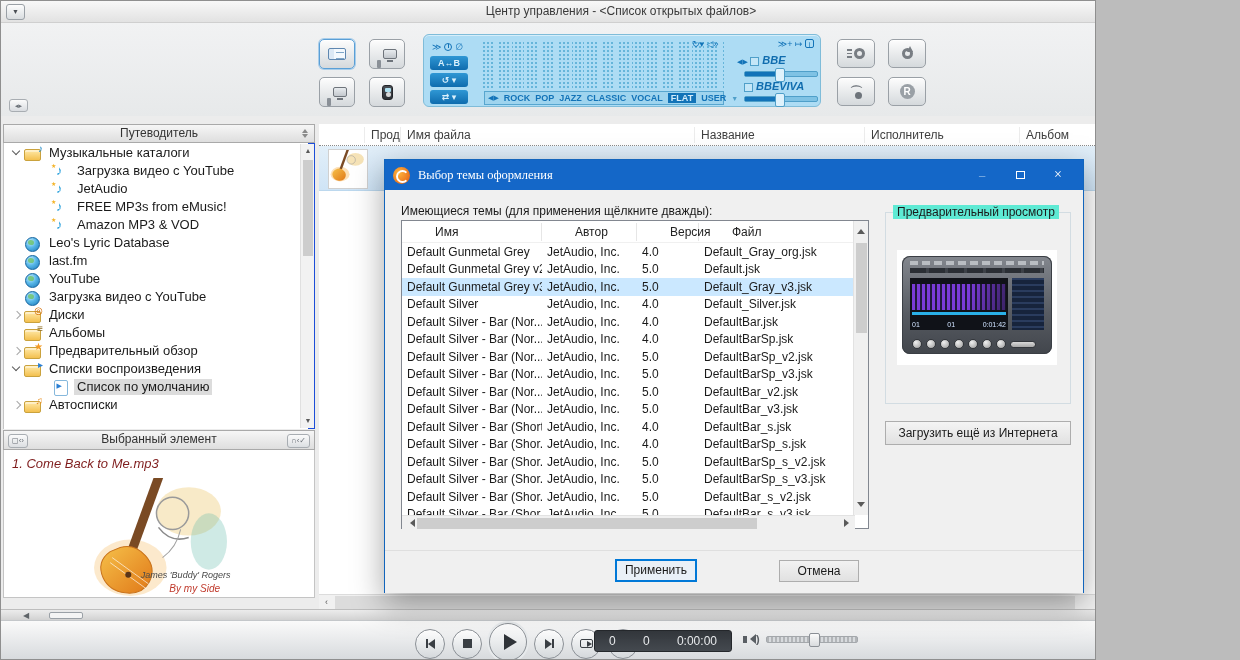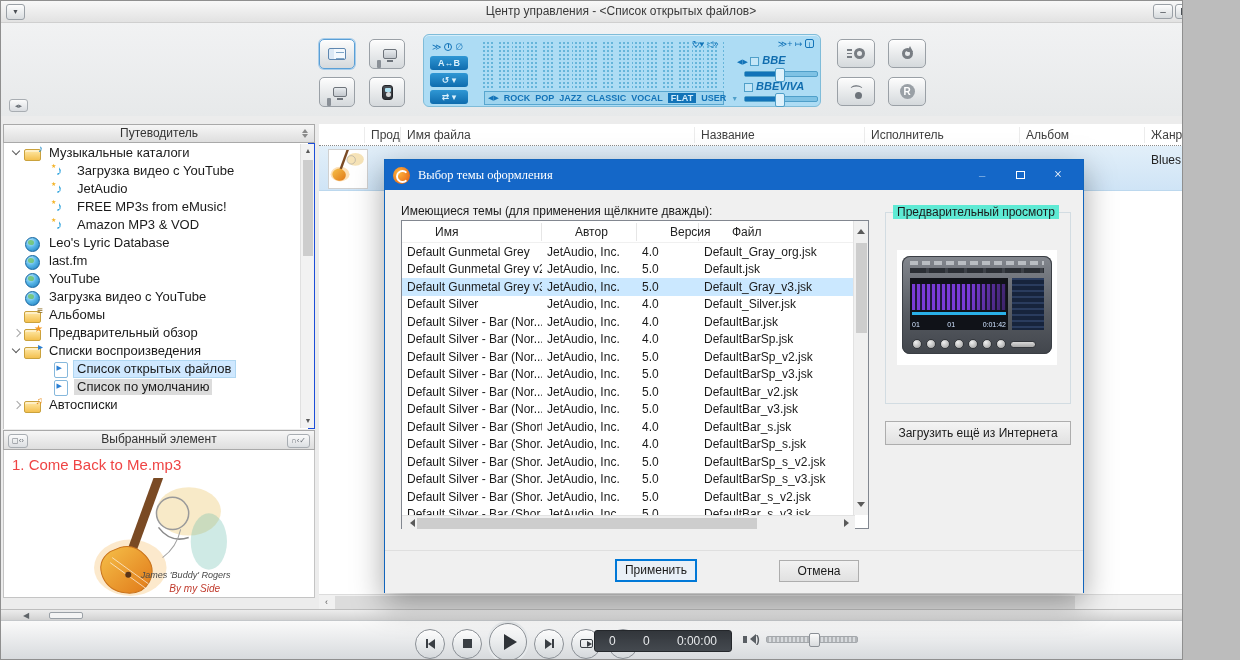--- a/index.html
+++ b/index.html
@@ -1,18 +1,18 @@
 <!DOCTYPE html>
 <html><head>
 <meta charset="utf-8">
 <style>
   *{margin:0;padding:0;box-sizing:border-box;}
   html,body{width:1240px;height:660px;overflow:hidden;}
   body{font-family:"Liberation Sans","DejaVu Sans",sans-serif;font-size:12px;color:#1a1a1a;background:#bcbcbc;}
-  #app{position:relative;width:1183px;height:660px;background:#ececec;border:1px solid #8f8f8f;overflow:hidden;}
+  #app{position:relative;width:1096px;height:660px;background:#ececec;border:1px solid #8f8f8f;overflow:hidden;}
   .abs{position:absolute;}
 
   
   #titlebar{left:0;top:0;width:1240px;height:22px;background:linear-gradient(#f8f8f8,#e2e2e2);border-bottom:1px solid #cfcfcf;}
   #menu-btn{left:5px;top:3px;width:19px;height:16px;background:linear-gradient(#fdfdfd,#d9dde0);border:1px solid #9aa0a6;border-radius:3px;text-align:center;font-size:7px;color:#4a4f55;line-height:14px;}
   #win-title{left:0;right:0;top:3px;text-align:center;color:#3a3a3a;}
   .winbtn{top:3px;width:20px;height:15px;background:linear-gradient(#fdfdfd,#d6dadd);border:1px solid #9aa0a6;border-radius:3px;text-align:center;line-height:13px;font-size:10px;color:#4a4f55;}
   #btn-min{left:1152px;} #btn-max{left:1174px;} #btn-close{left:1196px;}
   #btn-exit{left:1218px;top:2px;width:18px;height:17px;background:linear-gradient(#7b8087,#4e535a);border:1px solid #3a3e44;border-radius:3px;color:#f0f0f0;text-align:center;line-height:15px;font-size:11px;}
 
@@ -83,21 +83,21 @@
   .icon-playlist::after{content:"▶";position:absolute;left:4.5px;top:2.5px;font-size:7px;color:#2a7fd4;}
   .tree-label{padding:0 3px;line-height:16px;}
   .tree-row.active .tree-label{background:#cfe8ff;box-shadow:0 0 0 1px #b0d7f2;}
   .tree-row.inactive .tree-label{background:#dcdcdc;}
   #tree-scroll{left:299px;top:143px;width:14px;height:284px;background:#f2f2f2;border-left:1px solid #e0e0e0;}
   .sb-arrow{position:absolute;left:0;width:14px;height:14px;text-align:center;color:#5a5a5a;font-size:7px;line-height:14px;}
   #tree-thumb{position:absolute;left:2px;top:16px;width:10px;height:96px;background:#cdcdcd;}
   #sel-header{left:2px;top:429px;width:312px;height:20px;}
   .mini-chip{position:absolute;top:3px;height:14px;background:linear-gradient(#fbfbfb,#dcdfe2);border:1px solid #a8adb2;border-radius:3px;font-size:8px;color:#6a7077;line-height:12px;padding:0 3px;}
   #sel-panel{left:2px;top:449px;width:312px;height:148px;background:#fff;border:1px solid #c4c4c4;border-top:none;overflow:hidden;}
-  #sel-track{position:absolute;left:8px;top:6px;font-size:15px;color:#ef4444;}
+  #sel-track{position:absolute;left:8px;top:6px;font-size:13px;color:#7f1d1d;font-style:italic;}
   #sel-art{position:absolute;left:84px;top:28px;}
 
   
   #playlist{left:318px;top:123px;width:922px;height:470px;background:#fff;}
   #pl-header{display:grid;grid-template-columns:46px 36px 294px 170px 155px 125px 1fr;height:22px;border-bottom:1px dotted #8a8a8a;align-items:center;}
   #pl-header span{padding-left:6px;color:#3f3f3f;border-right:1px solid #ececec;height:16px;line-height:16px;overflow:hidden;white-space:nowrap;}
   #pl-row{display:grid;grid-template-columns:46px 36px 294px 170px 155px 125px 1fr;height:45px;background:linear-gradient(#e2eff9,#cfe4f6);border-bottom:1px solid #bcd8ee;}
   #pl-row .genre{padding:7px 0 0 6px;color:#222;}
   #pl-thumb{margin:4px 0 0 10px;width:38px;height:38px;outline:1px solid #d0d0d0;overflow:hidden;background:#fff;}
   #pl-hscroll{left:318px;top:593px;width:922px;height:15px;background:#f1f1f1;border-top:1px solid #dcdcdc;}
@@ -325,44 +325,44 @@
         <span class="tree-icon icon-globe"></span>
         <span class="tree-label">YouTube</span>
       </div>
 
       <div class="tree-row depth-0">
         <span class="chevron none"></span>
         <span class="tree-icon icon-globe"></span>
         <span class="tree-label">Загрузка видео с YouTube</span>
       </div>
 
+      <div class="tree-row depth-0">
+        <span class="chevron closed"></span>
+        <span class="tree-icon icon-folder-disc"></span>
+        <span class="tree-label">Диски</span>
+      </div>
 
       <div class="tree-row depth-0">
         <span class="chevron none"></span>
         <span class="tree-icon icon-folder-album"></span>
         <span class="tree-label">Альбомы</span>
       </div>
 
       <div class="tree-row depth-0">
         <span class="chevron closed"></span>
         <span class="tree-icon icon-folder-star"></span>
         <span class="tree-label">Предварительный обзор</span>
       </div>
 
       <div class="tree-row depth-0">
         <span class="chevron open"></span>
         <span class="tree-icon icon-folder-playlist"></span>
         <span class="tree-label">Списки воспроизведения</span>
       </div>
 
-      <div class="tree-row depth-1 active">
-        <span class="chevron none"></span>
-        <span class="tree-icon icon-playlist"></span>
-        <span class="tree-label">Список открытых файлов</span>
-      </div>
 
       <div class="tree-row depth-1 inactive">
         <span class="chevron none"></span>
         <span class="tree-icon icon-playlist"></span>
         <span class="tree-label">Список по умолчанию</span>
       </div>
 
       <div class="tree-row depth-0">
         <span class="chevron closed"></span>
         <span class="tree-icon icon-folder-auto"></span>

